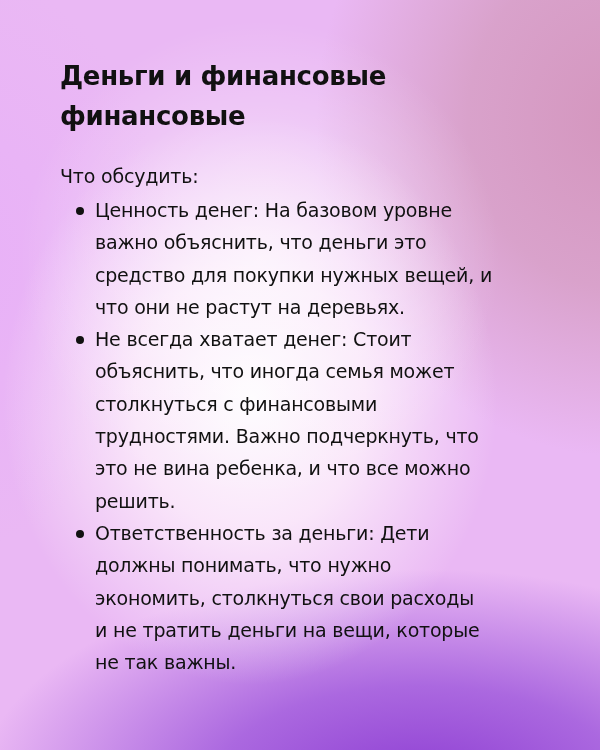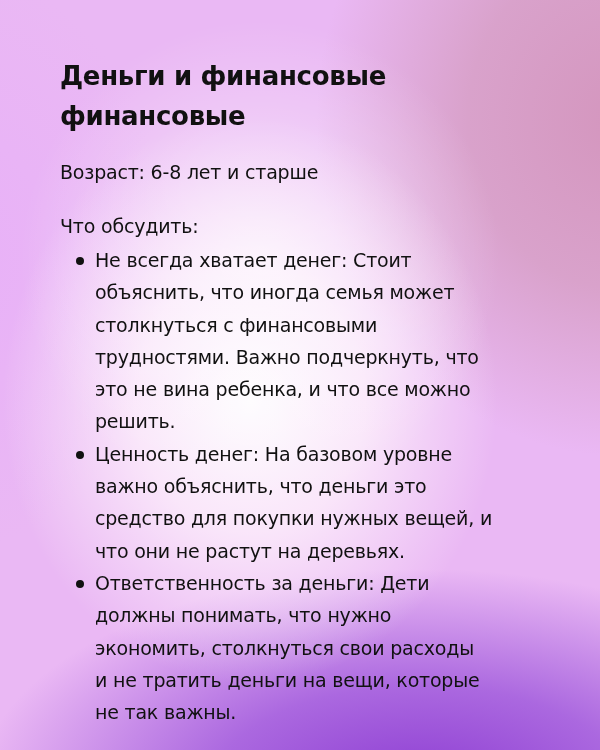--- a/index.html
+++ b/index.html
@@ -41,40 +41,39 @@
   <div class="bg-layer bg3"></div>
   <div class="bg-layer bg1"></div>
   <div class="bg-layer bg5"></div>
 
   <div class="content">
     <h1 class="title">
       <span>Деньги и финансовые</span><br>
       <span>финансовые</span>
     </h1>
 
-    <div class="age">Возраст: 6-8 лет и старше</div>
 
     <div class="discuss-label">Что обсудить:</div>
 
     <ul class="topics">
+      <li>
+        <span class="bullet"></span>
+        <span class="item-text">Ценность денег: На базовом уровне
+важно объяснить, что деньги это
+средство для покупки нужных вещей, и
+что они не растут на деревьях.</span>
+      </li>
       <li>
         <span class="bullet"></span>
         <span class="item-text">Не всегда хватает денег: Стоит
 объяснить, что иногда семья может
 столкнуться с финансовыми
 трудностями. Важно подчеркнуть, что
 это не вина ребенка, и что все можно
 решить.</span>
-      </li>
-      <li>
-        <span class="bullet"></span>
-        <span class="item-text">Ценность денег: На базовом уровне
-важно объяснить, что деньги это
-средство для покупки нужных вещей, и
-что они не растут на деревьях.</span>
       </li>
       <li>
         <span class="bullet"></span>
         <span class="item-text">Ответственность за деньги: Дети
 должны понимать, что нужно
 экономить, столкнуться свои расходы
 и не тратить деньги на вещи, которые
 не так важны.</span>
       </li>
     </ul>

